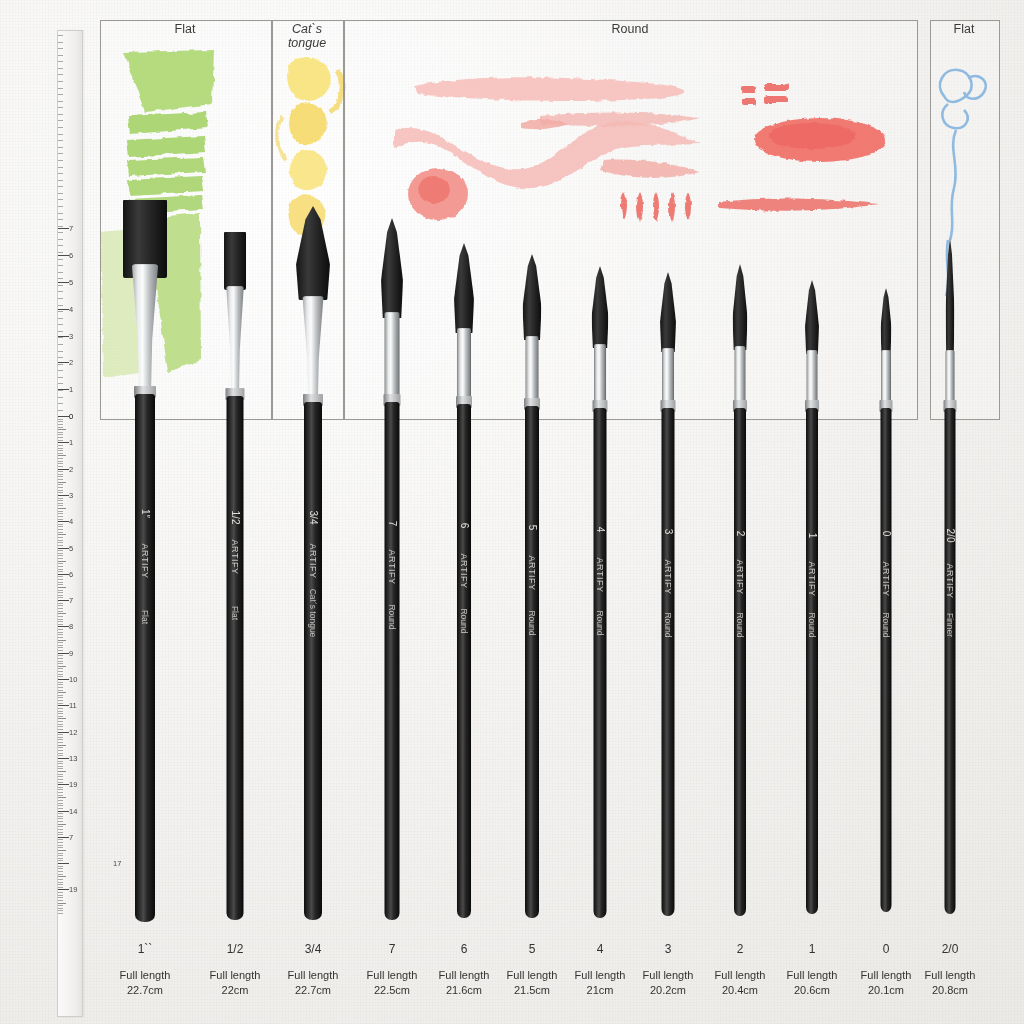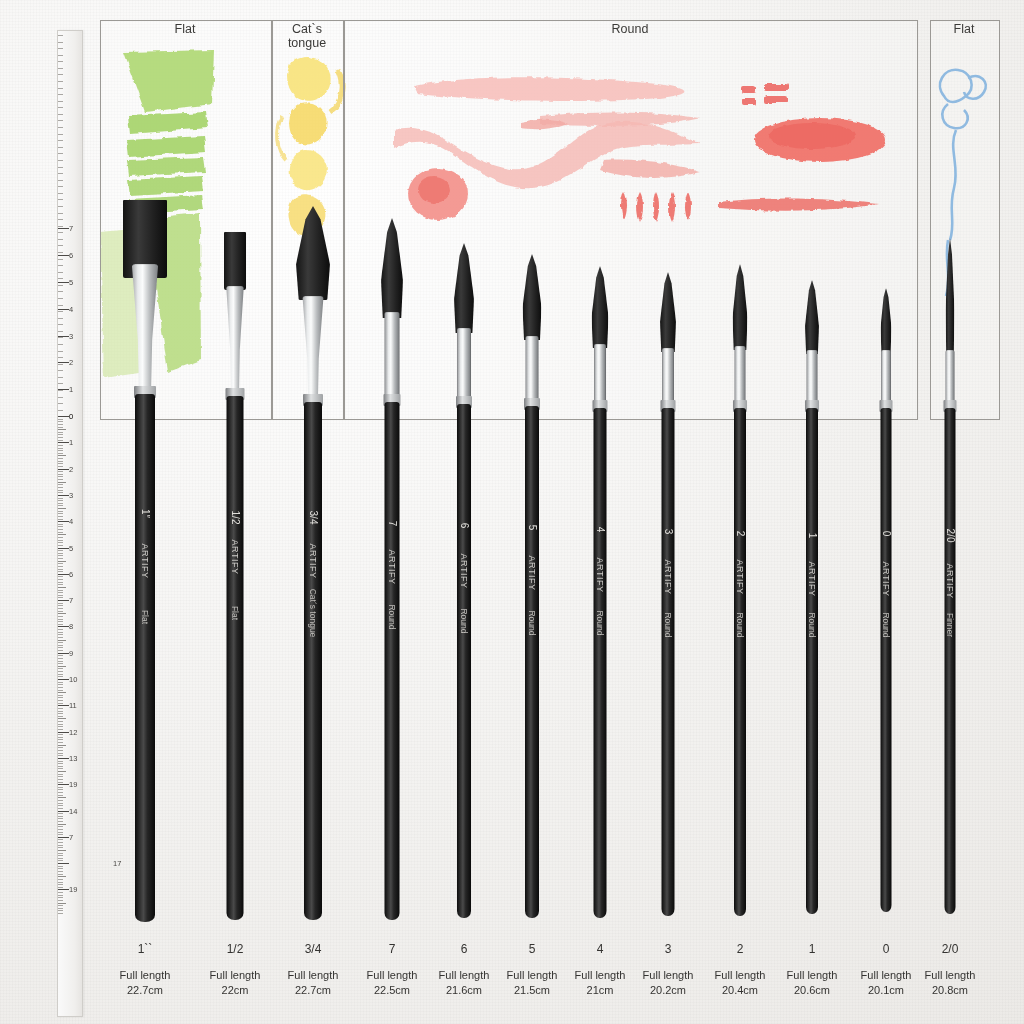--- a/index.html
+++ b/index.html
@@ -457,21 +457,21 @@
 </svg>
 
 <div class="group-frame" style="left:100px; top:20px; width:170px; height:398px;"></div>
 <div class="group-frame" style="left:272px; top:20px; width:70px; height:398px;"></div>
 <div class="group-frame" style="left:344px; top:20px; width:572px; height:398px;"></div>
 <div class="group-frame" style="left:930px; top:20px; width:68px; height:398px;"></div>
 
 <div class="group-label" style="left:100px; top:22px; width:170px;">
   <span>Flat</span>
 </div>
-<div class="group-label" style="left:272px; top:22px; width:70px;">
+<div class="group-label" style="left:272px; top:22px; width:70px;font-style:italic;">
   <span>Cat`s</span><br>
   <span>tongue</span>
 </div>
 <div class="group-label" style="left:344px; top:22px; width:572px;">
   <span>Round</span>
 </div>
 <div class="group-label" style="left:930px; top:22px; width:68px;">
   <span>Flat</span>
 </div>
 

